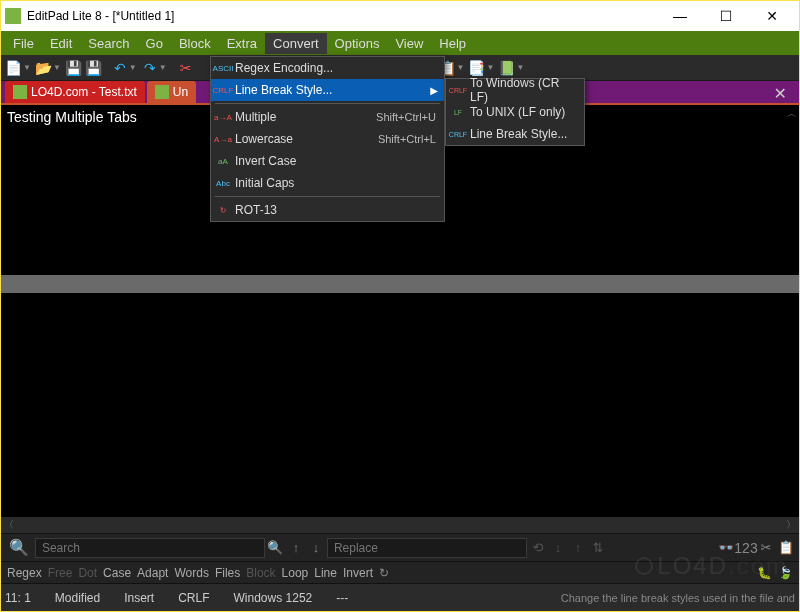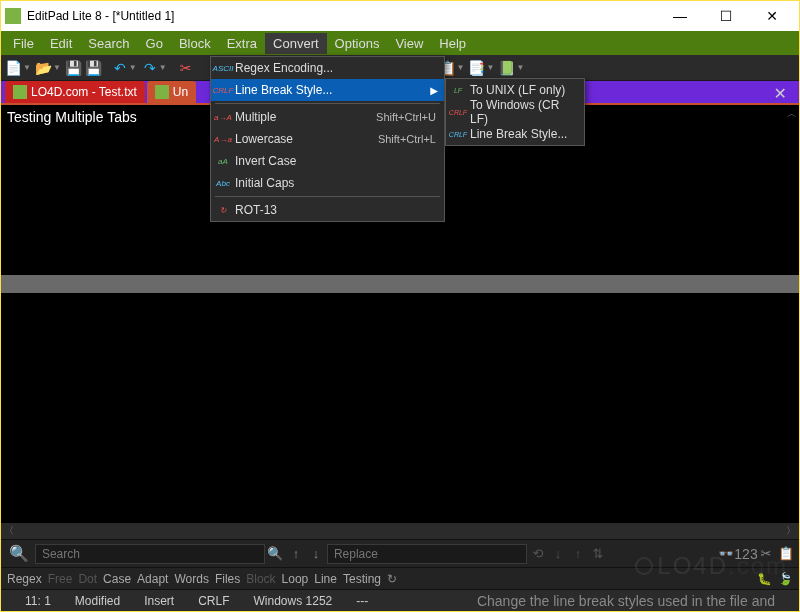--- a/index.html
+++ b/index.html
@@ -18,21 +18,21 @@
 .menubar .menu-item { padding: 3px 8px; cursor: default; }
 .menubar .menu-item.active { background: #3a3a3a; }
 
 
 .toolbar { height: 26px; background: #2b2b2b; display: flex; align-items: center; padding: 0 4px; gap: 2px; border-bottom: 1px solid #1a1a1a; }
 .tb-icon { width: 18px; height: 18px; display: flex; align-items: center; justify-content: center; font-size: 14px; }
 .tb-sep { width: 4px; }
 .tb-dd { font-size: 8px; color: #888; margin-left: -2px; margin-right: 2px; }
 
 
-.tabbar { height: 24px; background: #6d28d9; display: flex; align-items: flex-end; padding: 0 4px; border-bottom: 2px solid #c94f2e; justify-content: space-between; }
+.tabbar { height: 24px; background: #701a75; display: flex; align-items: flex-end; padding: 0 4px; border-bottom: 2px solid #c94f2e; justify-content: space-between; }
 .tab { height: 22px; display: flex; align-items: center; padding: 0 8px; font-size: 12px; margin-right: 2px; border-radius: 3px 3px 0 0; }
 .tab.red { background: #c92020; color: #fff; }
 .tab.orange { background: #c94f2e; color: #fff; }
 .tab .tab-icon { width: 14px; height: 14px; background: #7cb342; margin-right: 4px; font-size: 8px; display:flex;align-items:center;justify-content:center; }
 .tabbar .spacer { flex: 1; }
 .tabbar .close-x { color: #ccc; font-size: 16px; padding: 0 8px; }
 
 
 .editor { flex: 1; background: #000; color: #fff; font-size: 14px; padding: 4px 6px; position: relative; }
 .editor .band { position: absolute; left: 0; right: 0; top: 170px; height: 18px; background: #6a6a6a; }
@@ -50,29 +50,29 @@
 .searchbar input.search-f { flex: 0 0 230px; }
 .searchbar input.replace-f { flex: 0 0 200px; }
 .sb-icon { width: 18px; height: 18px; display:flex; align-items:center; justify-content:center; color:#888; font-size:13px; }
 
 
 .optbar { height: 22px; background: #232323; display: flex; align-items: center; padding: 0 6px; font-size: 12px; gap: 6px; border-top: 1px solid #111; }
 .optbar span { color: #aaa; }
 .optbar span.dim { color: #555; }
 
 
-.statusbar { height: 22px; background: #2b2b2b; display: flex; align-items: center; padding: 0 24px; font-size: 12px; color: #ccc; gap: 24px; border-top: 1px solid #111; }
+.statusbar { height: 28px; background: #2b2b2b; display: flex; align-items: center; padding: 0 4px; font-size: 12px; color: #ccc; gap: 24px; border-top: 1px solid #111; }
 .statusbar .flex { flex: 1; }
-.statusbar .hint { color: #888; font-size: 14px; }
+.statusbar .hint { color: #888; font-size: 11px; }
 
 
 .dropdown { position: absolute; background: #2b2b2b; border: 1px solid #555; box-shadow: 2px 2px 6px rgba(0,0,0,0.5); z-index: 100; }
 .dropdown .dm-item { height: 22px; display: flex; align-items: center; font-size: 12px; color: #ddd; cursor: default; }
 .dropdown .dm-item.hi { background: #0a5fb4; color: #fff; }
-.dropdown .dm-icon { width: 24px; display: flex; align-items: center; justify-content: center; font-size: 11px; font-style: italic; }
+.dropdown .dm-icon { width: 24px; display: flex; align-items: center; justify-content: center; font-size: 11px; }
 .dropdown .dm-label { flex: 1; padding-right: 12px; }
 .dropdown .dm-short { color: #bbb; padding-right: 8px; font-size: 11px; }
 .dropdown .dm-arrow { padding-right: 6px; font-size: 10px; }
 .dropdown .dm-sep { height: 1px; background: #555; margin: 2px 4px; }
 
 .watermark { position: absolute; right: 12px; bottom: 32px; color: rgba(255,255,255,0.08); font-size: 24px; font-weight: 300; letter-spacing: 2px; pointer-events: none; }
 .watermark .dot { display:inline-block; width:18px; height:18px; border:2px solid rgba(255,255,255,0.08); border-radius:50%; vertical-align:middle; margin-right:4px; position:relative; top:-2px;}
 </style>
 </head>
 <body>
@@ -172,21 +172,21 @@
   <span>Regex</span>
       <span class="dim">Free</span>
       <span class="dim">Dot</span>
       <span>Case</span>
       <span>Adapt</span>
       <span>Words</span>
       <span>Files</span>
       <span class="dim">Block</span>
       <span>Loop</span>
       <span>Line</span>
-      <span>Testing</span>
+      <span>Invert</span>
       <span style="color: rgb(136, 136, 136);">↻</span>
       <div style="flex: 1 1 0%;"></div>
       <span>🐛</span>
       <span>🍃</span>
     </div>
 
   <div class="statusbar">
     <span>11: 1</span>
     <span>Modified</span>
     <span>Insert</span>
@@ -230,26 +230,26 @@
     </div>
     <div class="dm-sep"></div>
     <div class="dm-item">
       <div class="dm-icon" style="color: rgb(239, 83, 80); font-size: 8px;">↻</div>
       <div class="dm-label">ROT-13</div>
     </div>
   </div>
 
 <div class="dropdown" id="submenu" style="left:445px; top:78px; width:140px;">
     <div class="dm-item">
+      <div class="dm-icon" style="color: rgb(239, 83, 80); font-size: 7px;">CRLF</div>
+      <div class="dm-label">To Windows (CR LF)</div>
+    </div>
+    <div class="dm-item">
       <div class="dm-icon" style="color: rgb(102, 187, 106); font-size: 7px;">LF</div>
       <div class="dm-label">To UNIX (LF only)</div>
     </div>
     <div class="dm-item">
-      <div class="dm-icon" style="color: rgb(239, 83, 80); font-size: 7px;">CRLF</div>
-      <div class="dm-label">To Windows (CR LF)</div>
-    </div>
-    <div class="dm-item">
       <div class="dm-icon" style="color: rgb(79, 195, 247); font-size: 7px;">CRLF</div>
       <div class="dm-label">Line Break Style...</div>
     </div>
   </div>
 
 <div class="watermark"><span class="dot"></span>LO4D<span style="opacity:.6">.com</span></div>
 
 </body></html>

